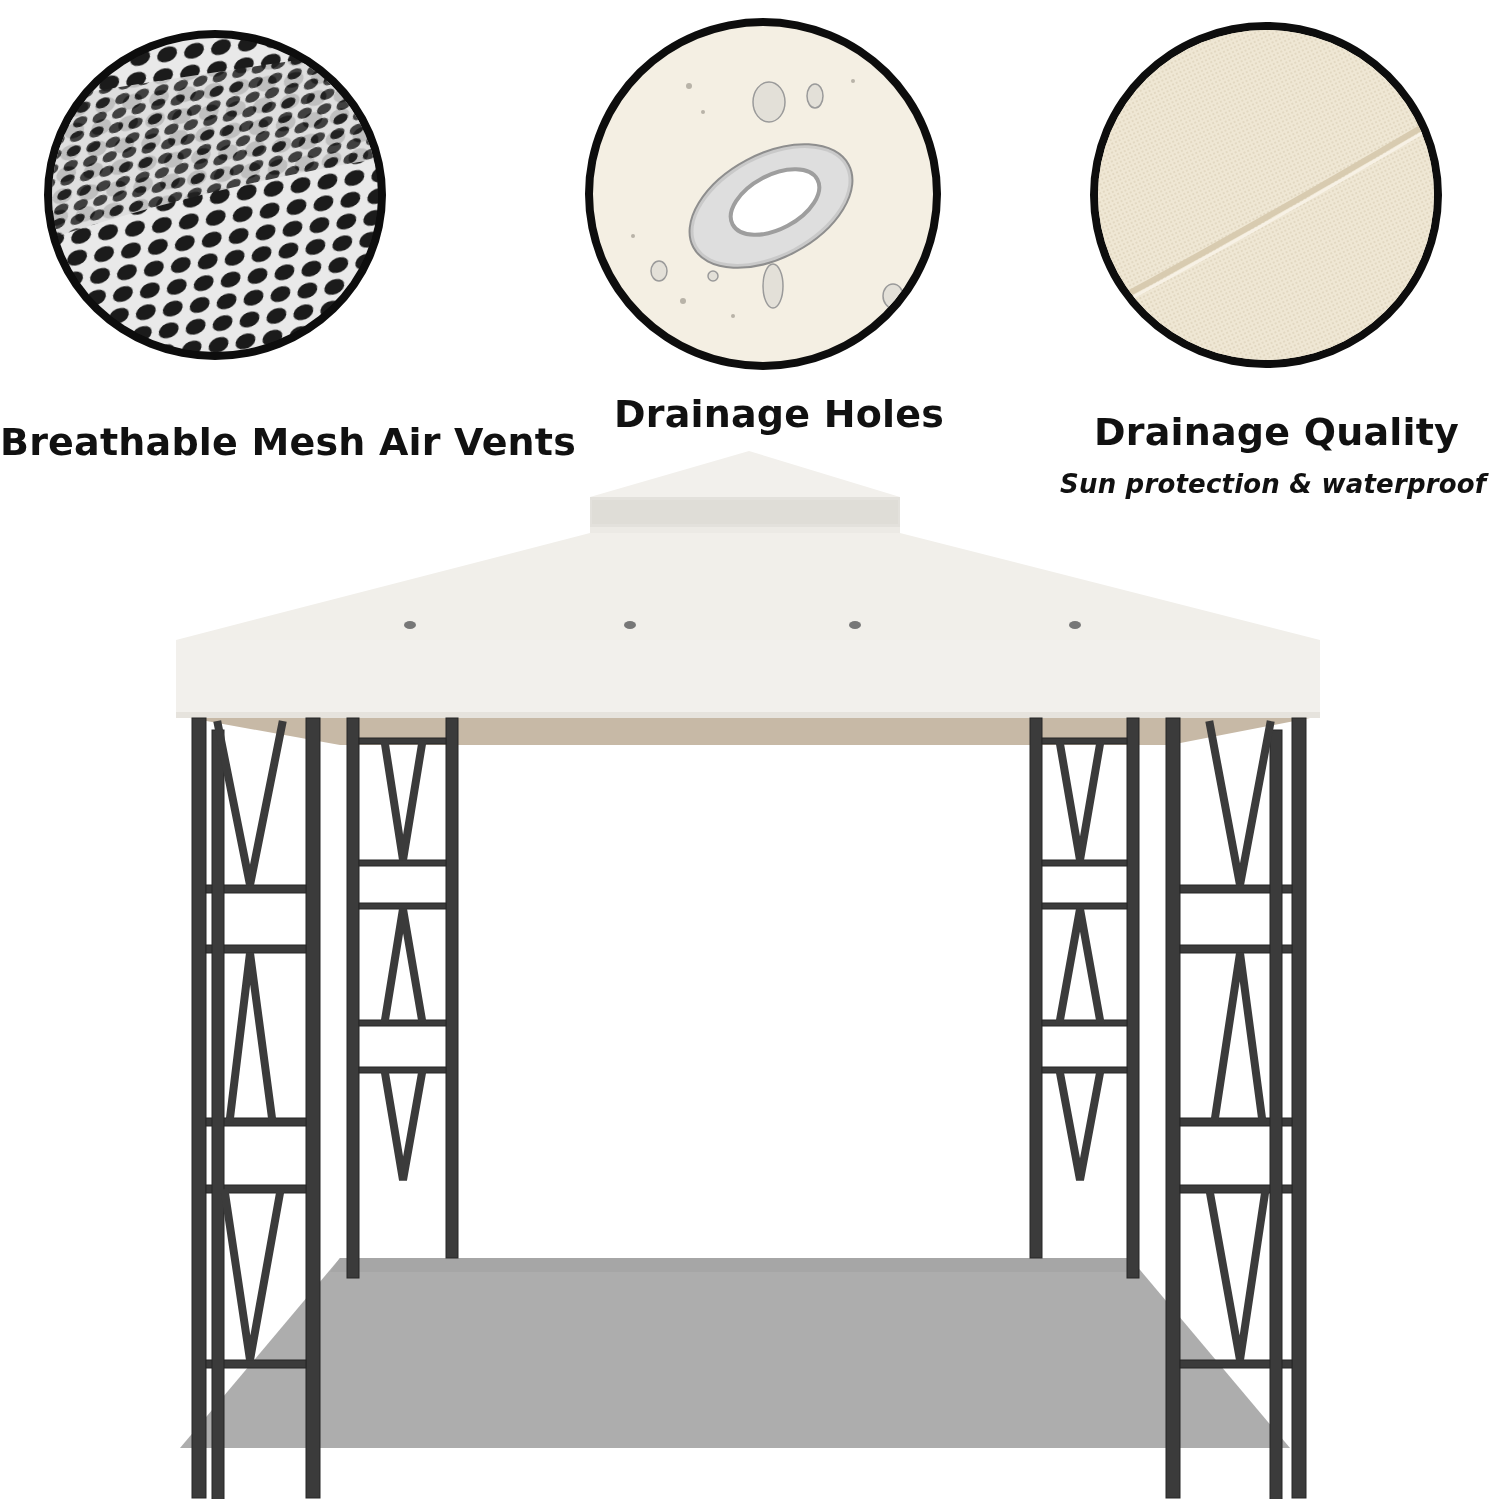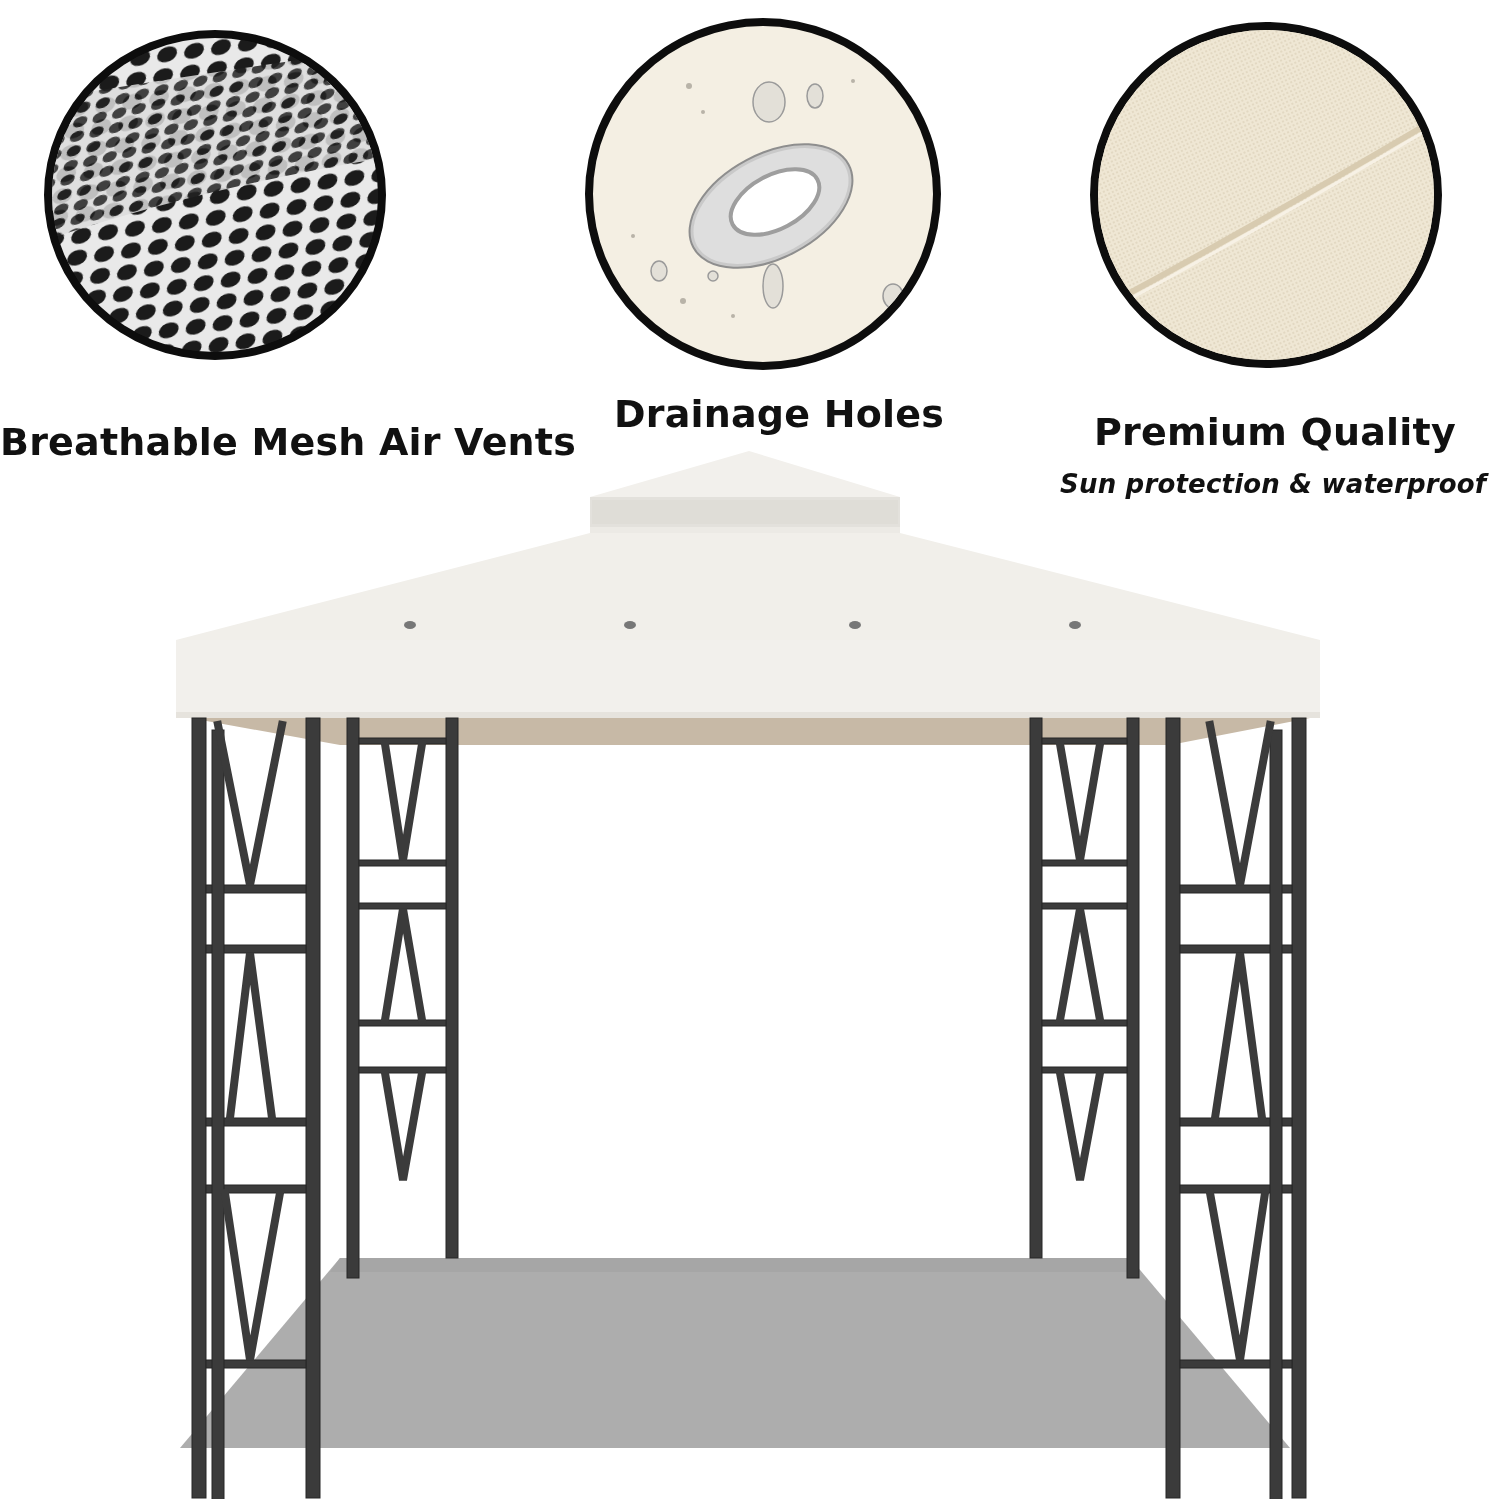--- a/index.html
+++ b/index.html
@@ -62,21 +62,21 @@
       </pattern>
     </defs>
     <rect width="336" height="330" fill="url(#weave)"></rect>
     <path d="M0,280 Q150,200 336,90" stroke="#d8cbb0" stroke-width="6" fill="none"></path>
     <path d="M0,286 Q150,206 336,96" stroke="#f7f1e5" stroke-width="3" fill="none"></path>
   </svg>
 </div>
 
 <div class="label" style="left:0;top:420px;font-size:38px;">Breathable Mesh Air Vents</div>
 <div class="label" style="left:614px;top:392px;font-size:38px;">Drainage Holes</div>
-<div class="label" style="left:1094px;top:410px;font-size:38px;">Premium Quality</div>
+<div class="label" style="left:1094px;top:410px;font-size:38px;">Drainage Quality</div>
 <div class="label" style="left:1060px;top:469px;font-size:26px;font-style:italic;">Sun protection &amp; waterproof</div>
 
 <svg class="abs" style="left:0;top:0;" width="1499" height="1499" viewBox="0 0 1499 1499">
 
   <polygon points="340,1258 1130,1258 1290,1448 180,1448" fill="#adadad"></polygon>
   <polygon points="340,1258 1130,1258 1140,1272 330,1272" fill="#a6a6a6"></polygon>
 
   <polygon points="749,451 900,497 590,497" fill="#f2f0ec"></polygon>
   <rect x="590" y="497" width="310" height="30" fill="#e3e1dc"></rect>
   <rect x="592" y="500" width="306" height="24" fill="#dcdad4" opacity="0.6"></rect>

